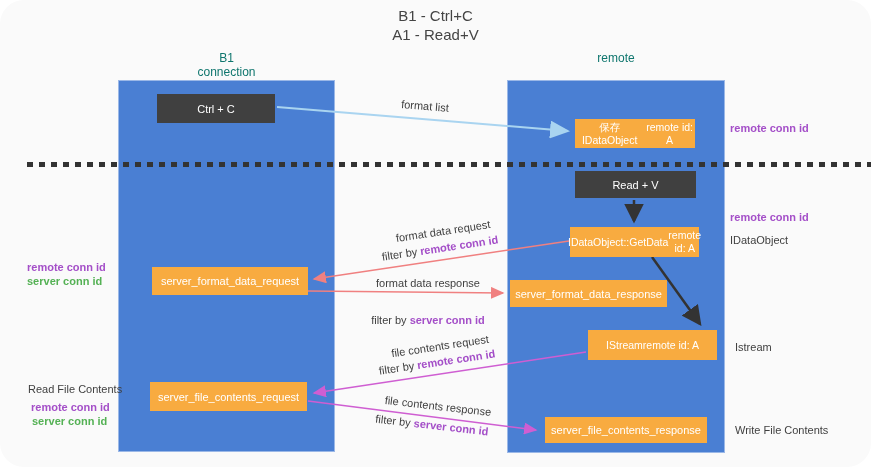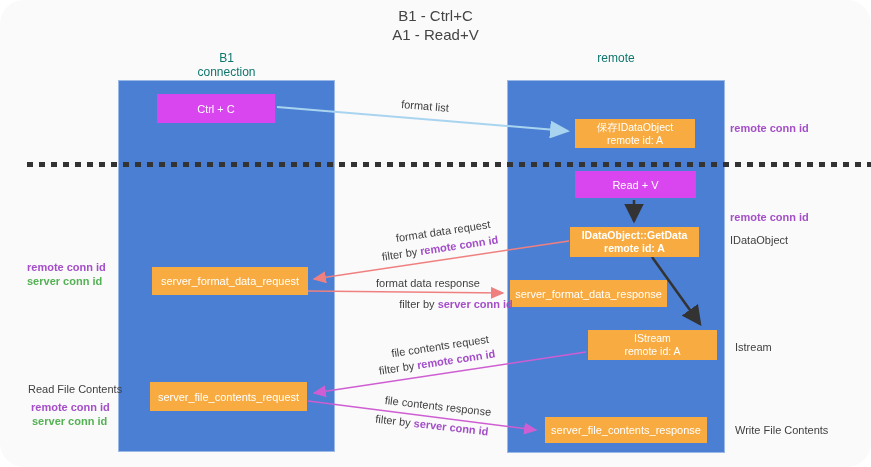--- a/index.html
+++ b/index.html
@@ -13,23 +13,23 @@
            font-size:15px; line-height:19px; color:#444; }
   .col-header { position:absolute; text-align:center; font-size:12px; line-height:14px; color:#0f766e; }
   .col-header.left  { left:118px; width:217px; top:51px; }
   .col-header.right { left:507px; width:218px; top:51px; }
   .lifeline { position:absolute; background:#4a7fd3; border:1px solid rgba(255,255,255,0.45); box-sizing:border-box; z-index:1; }
   .lifeline.left  { left:118px; top:80px; width:217px; height:372px; }
   .lifeline.right { left:507px; top:80px; width:218px; height:373px; }
   .arrows { position:absolute; left:0; top:0; z-index:2; pointer-events:none; }
   .box { position:absolute; z-index:3; display:flex; align-items:center; justify-content:center;
          color:#fff; text-align:center; font-size:11px; }
-  .green  { background:#d946ef; }
+  .green  { background:#404040; }
   .orange { background:#f8ab40; }
-  .two-line { flex-direction:column; line-height:13px; font-size:10.5px; }
+  .two-line { flex-direction:row; line-height:13px; font-size:10.5px; }
   .dashed { position:absolute; left:27px; top:162px; width:844px; height:5px; z-index:3;
             background:repeating-linear-gradient(90deg,#333 0 6px,transparent 6px 12px); }
   .lbl { position:absolute; z-index:4; font-size:11px; color:#3f3f3f; white-space:nowrap; }
   .mid { transform:translate(-50%,-50%); }
   .r-n8  { transform:translate(-50%,-50%) rotate(-8.5deg); }
   .r-p4  { transform:translate(-50%,-50%) rotate(4.5deg); }
   .r-p6  { transform:translate(-50%,-50%) rotate(6.5deg); }
   .purple   { color:#a44fc8; font-weight:bold; }
   .greentxt { color:#54b154; font-weight:bold; }
   .filter-key { margin-left:3px; }
@@ -83,21 +83,21 @@
 
   <div class="box orange two-line" style="left:575px;top:119px;width:120px;height:29px;">
     <div>保存IDataObject</div>
     <div>remote id: A</div>
   </div>
 
   <div class="dashed"></div>
 
   <div class="box green" style="left:575px;top:171px;width:121px;height:27px;">Read + V</div>
 
-  <div class="box orange two-line" style="left:570px;top:227px;width:129px;height:30px;font-weight:bold;">
+  <div class="box orange two-line" style="left:570px;top:227px;width:129px;height:30px;">
     <div>IDataObject::GetData</div>
     <div>remote id: A</div>
   </div>
 
   <div class="box orange" style="left:152px;top:267px;width:156px;height:28px;text-align:right;">server_format_data_request</div>
 
   <div class="box orange" style="left:510px;top:280px;width:157px;height:27px;">server_format_data_response</div>
 
   <div class="box orange two-line" style="left:588px;top:330px;width:129px;height:30px;">
     <div>IStream</div>
@@ -109,21 +109,21 @@
   <div class="box orange" style="left:150px;top:382px;width:157px;height:29px;">server_file_contents_request</div>
 
   <div class="lbl r-p4" style="left:425px;top:106px;">format list</div>
 
   <div class="lbl r-n8" style="left:443px;top:231px;">format data request</div>
   <div class="lbl r-n8" style="left:440px;top:248px;">
     <span>filter by</span><span class="purple filter-key">remote conn id</span>
   </div>
 
   <div class="lbl mid" style="left:428px;top:283px;">format data response</div>
-  <div class="lbl mid" style="left:428px;top:304px;margin-left:28px;">
+  <div class="lbl mid" style="left:428px;top:320px;">
     <span>filter by</span><span class="purple filter-key">server conn id</span>
   </div>
 
   <div class="lbl r-n8" style="left:440px;top:346px;">file contents request</div>
   <div class="lbl r-n8" style="left:437px;top:362px;">
     <span>filter by</span><span class="purple filter-key">remote conn id</span>
   </div>
 
   <div class="lbl r-p6" style="left:438px;top:406px;">file contents response</div>
   <div class="lbl r-p6" style="left:432px;top:425px;">

